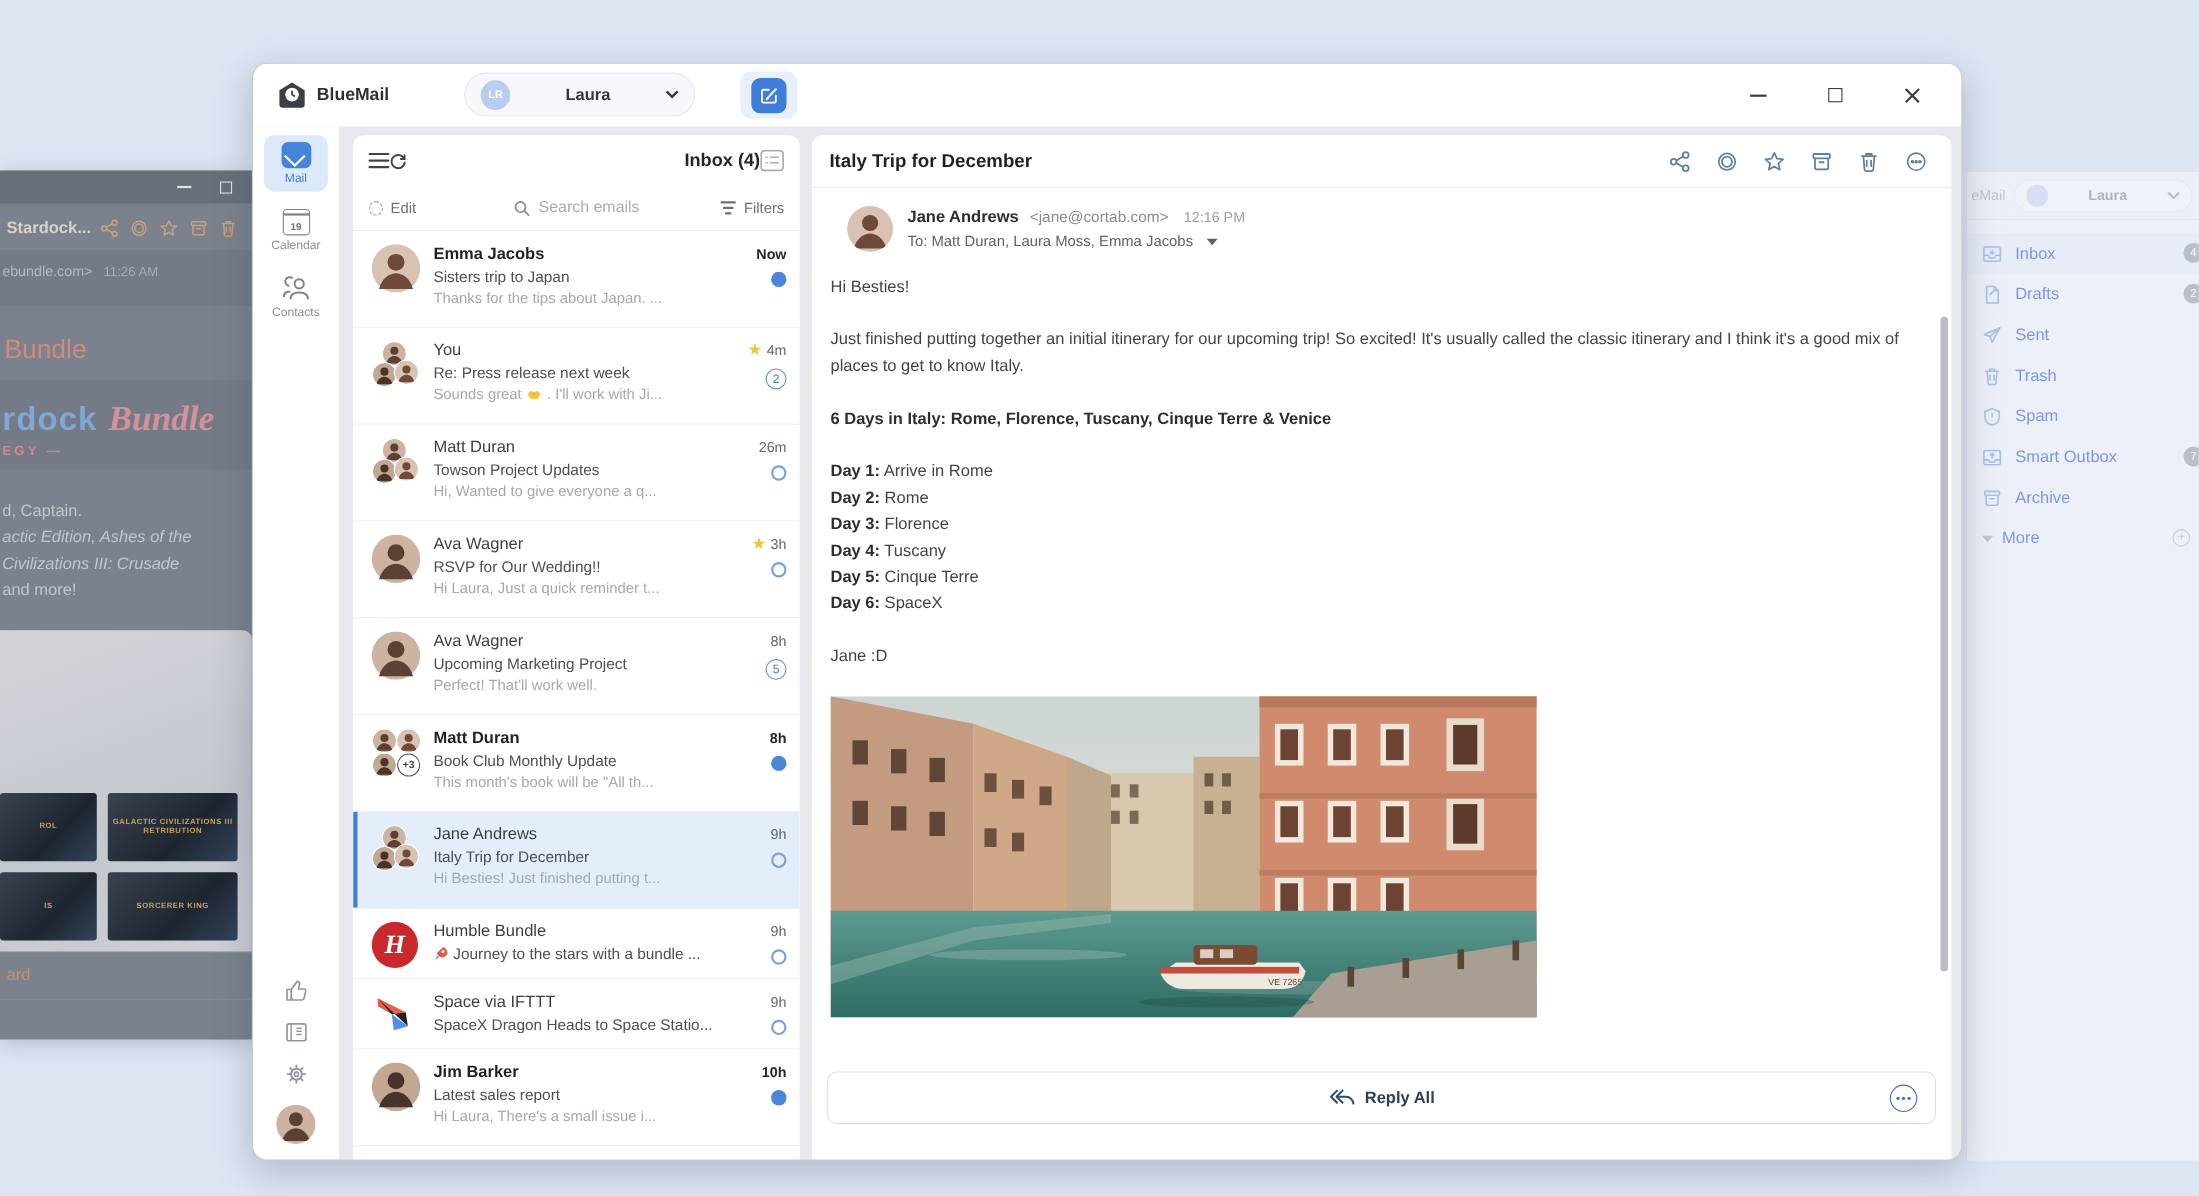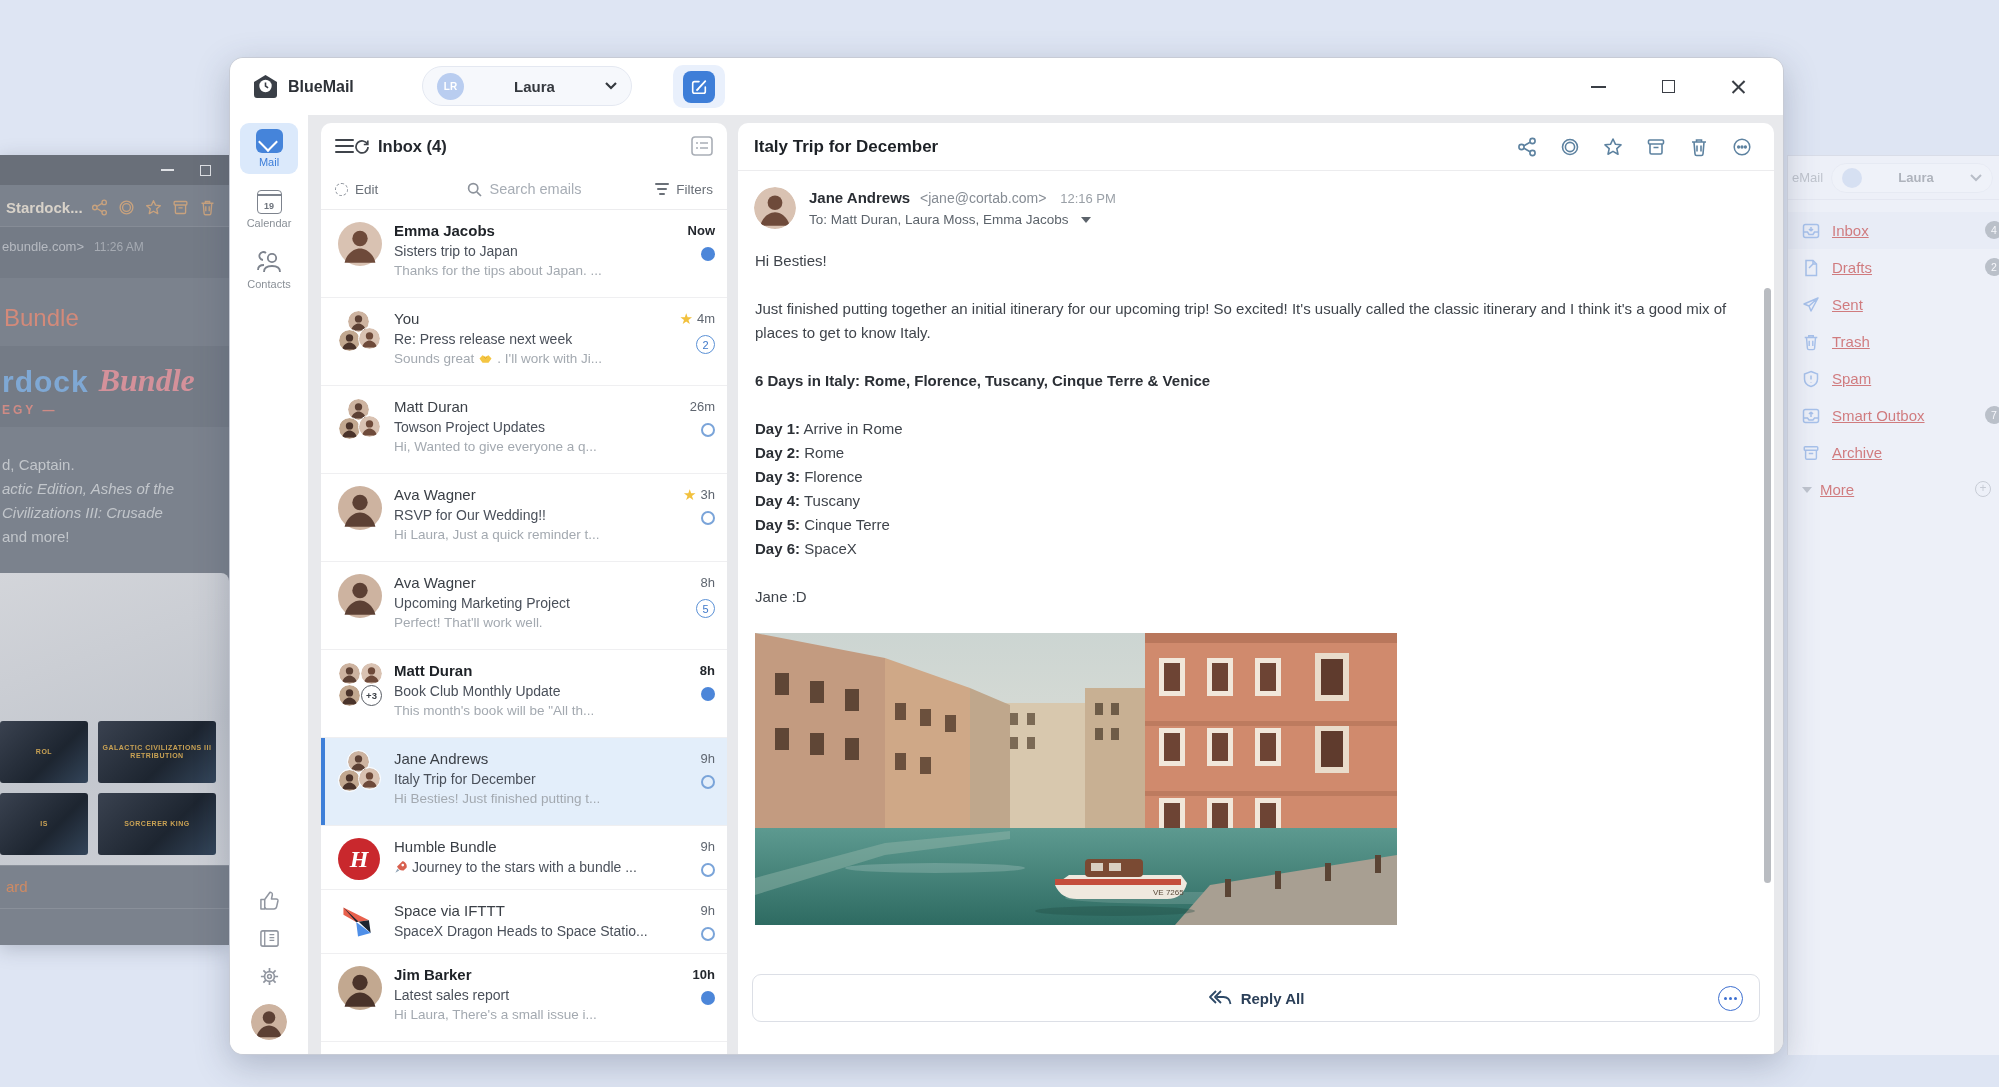--- a/index.html
+++ b/index.html
@@ -42,21 +42,21 @@
   .wr-fade{opacity:.55;}
   .wr-top{display:flex;align-items:center;height:44px;padding:0 6px 0 4px;border-bottom:1px solid #dde1ec;}
   .wr-applabel{font-size:13px;color:#9aa1ab;margin-right:8px;}
   .wr-pill{flex:1;display:flex;align-items:center;gap:10px;background:#f2f4fa;border:1px solid #e2e6f0;border-radius:16px;padding:4px 10px;}
   .wr-pill .av{width:20px;height:20px;border-radius:50%;background:#c5d3ee;color:#fff;font-size:8px;display:flex;align-items:center;justify-content:center;}
   .wr-pill .nm{flex:1;text-align:center;font-size:13px;font-weight:700;color:#7c828c;}
   .wr-folders{padding-top:12px;}
   .folder{position:relative;display:flex;align-items:center;gap:12px;height:37px;padding-left:14px;}
   .folder.sel{background:#e4e9f6;}
   .folder .ficon{width:18px;height:18px;color:#6f9be0;flex:none;}
-  .folder .flabel{font-size:15px;color:#b91c1c;text-decoration:underline;}
+  .folder .flabel{font-size:15px;color:#1d4ed8;}
   .folder .fbadge{position:absolute;right:-4px;top:9px;width:18px;height:18px;border-radius:50%;background:#9199a4;color:#fff;
     font-size:10.5px;display:flex;align-items:center;justify-content:center;}
   .folder .fplus{position:absolute;right:8px;top:10px;width:16px;height:16px;border:1.3px solid #a8aeb9;border-radius:50%;
     color:#a8aeb9;font-size:12px;line-height:13px;text-align:center;}
   .folder .fcaret{width:0;height:0;border-left:5px solid transparent;border-right:5px solid transparent;border-top:6px solid #9aa1ad;margin-right:-4px;}
 
   
   .win-main{position:absolute;left:229px;top:57px;width:1555px;height:998px;background:#e8e9ec;border-radius:14px;
     border:1px solid #c7cbd5;box-shadow:0 10px 34px rgba(55,65,95,.28);overflow:hidden;}
   .topbar{position:absolute;left:0;top:0;width:100%;height:57px;background:#fff;display:flex;align-items:center;}
@@ -95,21 +95,21 @@
   .ppl-ic{width:26px;height:24px;color:#7d838d;}
   .rail-bottom{margin-top:auto;display:flex;flex-direction:column;align-items:center;gap:17px;color:#9196a0;}
   .rail-bottom .icon{width:21px;height:21px;}
   .rail-avatar{width:36px;height:36px;border-radius:50%;overflow:hidden;}
 
   
   .list-card{position:absolute;left:91px;top:8px;width:406px;bottom:0;background:#fff;border-radius:10px 10px 0 0;overflow:hidden;display:flex;flex-direction:column;}
   .list-head{height:46px;display:flex;align-items:center;padding:0 14px;flex:none;}
   .burger{width:19px;display:flex;flex-direction:column;gap:4px;}
   .burger span{height:2px;background:#3f444b;border-radius:1px;}
-  .list-title-wrap{flex:1;display:flex;align-items:center;justify-content:flex-start;gap:8px;}
+  .list-title-wrap{flex:1;display:flex;align-items:center;justify-content:space-between;gap:8px;}
   .refresh-ic{width:16px;height:16px;color:#3f444b;}
   .list-title{font-size:16.5px;font-weight:700;color:#23272d;}
   .card-ic{width:22px;height:20px;color:#a9aeb6;}
   .list-toolbar{height:41px;display:flex;align-items:center;padding:0 14px;border-bottom:1px solid #ececee;flex:none;}
   .edit-grp{display:flex;align-items:center;gap:7px;color:#6a7078;font-size:13.5px;width:86px;}
   .sync-circ{width:13px;height:13px;border:1.6px dashed #8c929b;border-radius:50%;}
   .search-grp{flex:1;display:flex;align-items:center;gap:8px;justify-content:center;color:#a7adb5;font-size:14.5px;}
   .mag-ic{width:15px;height:15px;color:#8c929b;}
   .filter-grp{display:flex;align-items:center;gap:7px;color:#6a7078;font-size:13.5px;width:86px;justify-content:flex-end;}
   .filter-ic{width:14px;display:flex;flex-direction:column;gap:3px;align-items:center;}
@@ -140,21 +140,21 @@
   .ring{width:14px;height:14px;border-radius:50%;border:2px solid #7aa4d9;}
   .cbadge{width:19px;height:19px;border-radius:50%;border:1.6px solid #5b91d6;color:#3f78c9;font-size:11px;
     display:flex;align-items:center;justify-content:center;}
 
   
   .read-card{position:absolute;left:508px;top:8px;right:9px;bottom:0;background:#fff;border-radius:10px 10px 0 0;overflow:hidden;}
   .read-head{height:48px;display:flex;align-items:center;padding:0 22px 0 16px;border-bottom:1px solid #ececee;}
   .read-title{font-size:17px;font-weight:700;color:#1d2126;flex:1;}
   .read-icons{display:flex;gap:23px;color:#5d82a0;}
   .read-icons .icon{width:20px;height:20px;cursor:default;}
-  .sender-blk{display:flex;gap:13px;padding:16px 16px 6px 16px;}
+  .sender-blk{display:flex;gap:13px;padding:16px 16px 6px 32px;}
   .sender-av{width:42px;height:42px;border-radius:50%;overflow:hidden;flex:none;}
   .sender-l1{font-size:14px;color:#868c94;margin-bottom:6px;margin-top:2px;}
   .sender-name{font-size:15px;font-weight:700;color:#2a2e34;margin-right:6px;}
   .sender-time{font-size:13px;color:#9aa0a7;margin-left:10px;}
   .sender-l2{font-size:13.5px;color:#5c636b;display:flex;align-items:center;gap:12px;}
   .to-caret{width:0;height:0;border-left:5px solid transparent;border-right:5px solid transparent;border-top:6px solid #5c636b;}
   .body{padding:14px 30px 0 17px;font-size:15px;color:#3f444b;line-height:24px;max-width:1040px;}
   .body p{margin:0 0 24px 0;}
   .body .bhead{font-weight:700;color:#2b2f35;}
   .dayline b{color:#2b2f35;}

